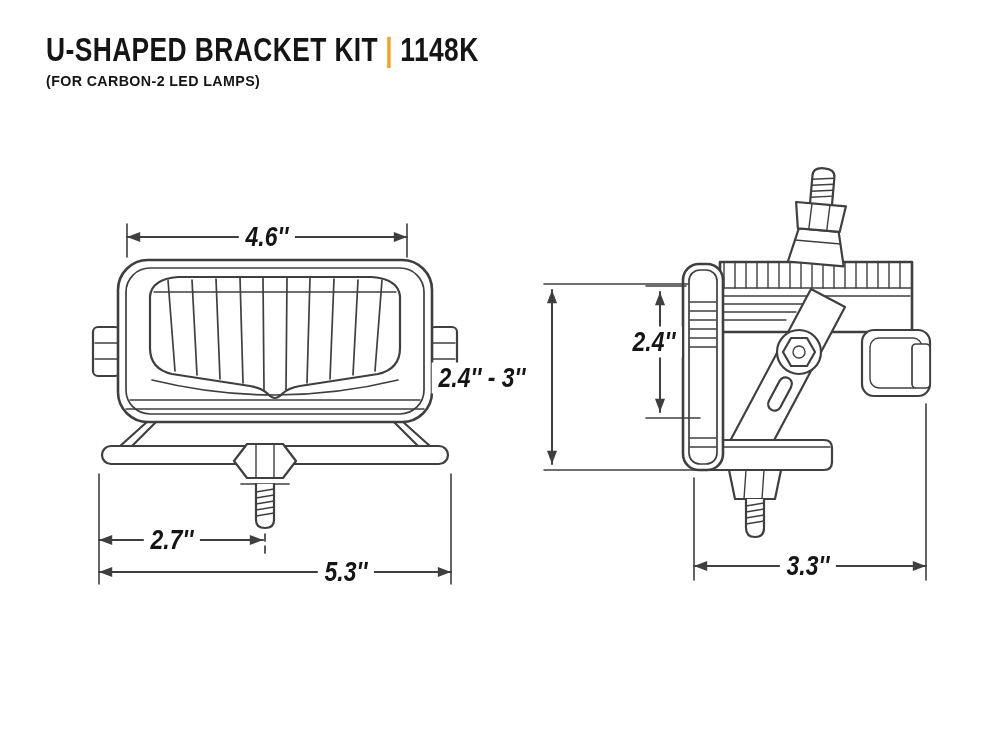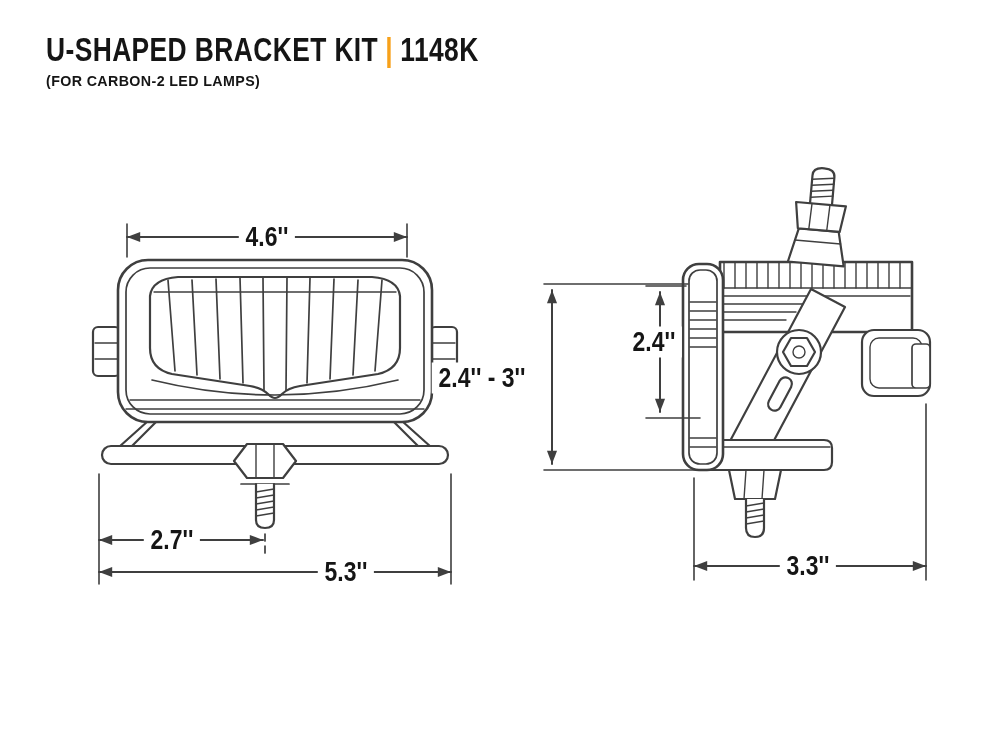--- a/index.html
+++ b/index.html
@@ -23,21 +23,21 @@
     color:var(--text);white-space:nowrap;letter-spacing:.5px;
     transform:scaleX(.8);transform-origin:left center;
   }
   .title .sep{color:var(--accent);font-weight:800;padding:0 9px;}
   .subtitle{
     margin-top:4px;font-size:15px;font-weight:700;color:var(--text);
     letter-spacing:.4px;white-space:nowrap;
     transform:scaleX(.95);transform-origin:left center;
   }
   
-  .canvas{position:absolute;inset:0;}
+  .canvas{position:absolute;inset:0;font-style:italic;}
   #art{position:absolute;left:0;top:0;color:var(--line);}
   #art *{fill:none;stroke:currentColor;stroke-linecap:round;stroke-linejoin:round;}
   #art .wf{fill:#fff;}
   #art .s1{stroke-width:1.4;}
   #art .s15{stroke-width:1.7;}
   #art .s2{stroke-width:2.2;}
   #art .s25{stroke-width:2.6;}
   #art .dim{stroke-width:2;}
   #art .ext{stroke-width:1.6;}
   #art .dash{stroke-dasharray:7 5;}

